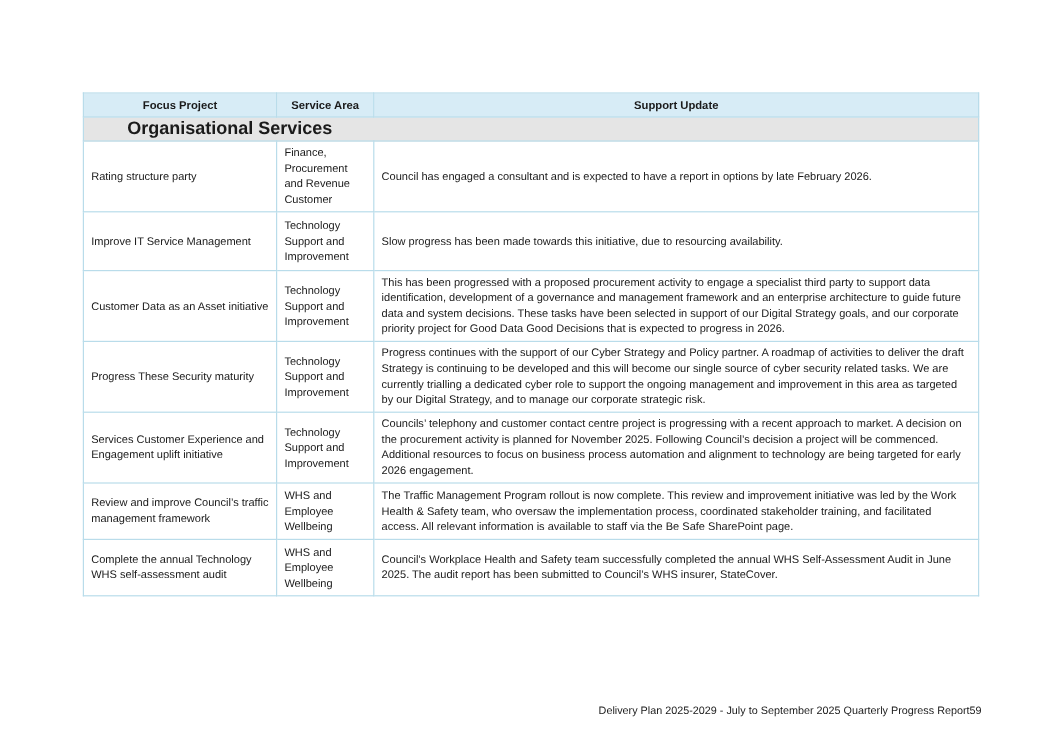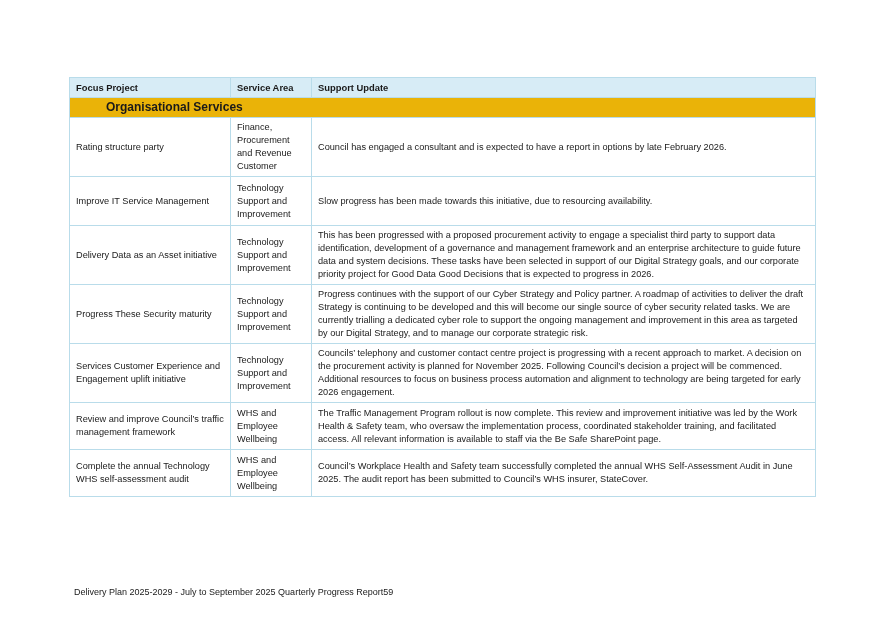--- a/index.html
+++ b/index.html
@@ -36,35 +36,36 @@
     vertical-align: middle;
     text-align: left;
     font-weight: normal;
     word-wrap: break-word;
   }
   tr.header-row th {
     background: #d7ecf6;
     font-weight: bold;
     height: 18px;
     font-size: 9.4px;
+    text-align: center;
   }
   tr.section-row td {
-    background: #eab308;
+    background: #e5e5e5;
     font-weight: bold;
     height: 18px;
-    font-size: 12px;
+    font-size: 15px;
     padding-left: 36px;
   }
   .footer {
     position: absolute;
     left: 74px; top: 587px;
     width: 744px;
     font-size: 9px;
     display: flex;
-    justify-content: flex-start;
+    justify-content: flex-end;
   }
 </style>
 </head>
 <body>
 
 <div class="page">
 
   <div class="report-table-wrap">
     <table class="report-table">
       <colgroup>
@@ -85,21 +86,21 @@
         <td>Rating structure party</td>
         <td>Finance, Procurement and Revenue Customer</td>
         <td>Council has engaged a consultant and is expected to have a report in options by late February 2026.</td>
       </tr>
       <tr style="height:49px">
         <td>Improve IT Service Management</td>
         <td>Technology Support and Improvement</td>
         <td>Slow progress has been made towards this initiative, due to resourcing availability.</td>
       </tr>
       <tr style="height:57px">
-        <td>Delivery Data as an Asset initiative</td>
+        <td>Customer Data as an Asset initiative</td>
         <td>Technology Support and Improvement</td>
         <td>This has been progressed with a proposed procurement activity to engage a specialist third party to support data identification, development of a governance and management framework and an enterprise architecture to guide future data and system decisions. These tasks have been selected in support of our Digital Strategy goals, and our corporate priority project for Good Data Good Decisions that is expected to progress in 2026.</td>
       </tr>
       <tr style="height:56px">
         <td>Progress These Security maturity</td>
         <td>Technology Support and Improvement</td>
         <td>Progress continues with the support of our Cyber Strategy and Policy partner. A roadmap of activities to deliver the draft Strategy is continuing to be developed and this will become our single source of cyber security related tasks. We are currently trialling a dedicated cyber role to support the ongoing management and improvement in this area as targeted by our Digital Strategy, and to manage our corporate strategic risk.</td>
       </tr>
       <tr style="height:58px">
         <td>Services Customer Experience and Engagement uplift initiative</td>

